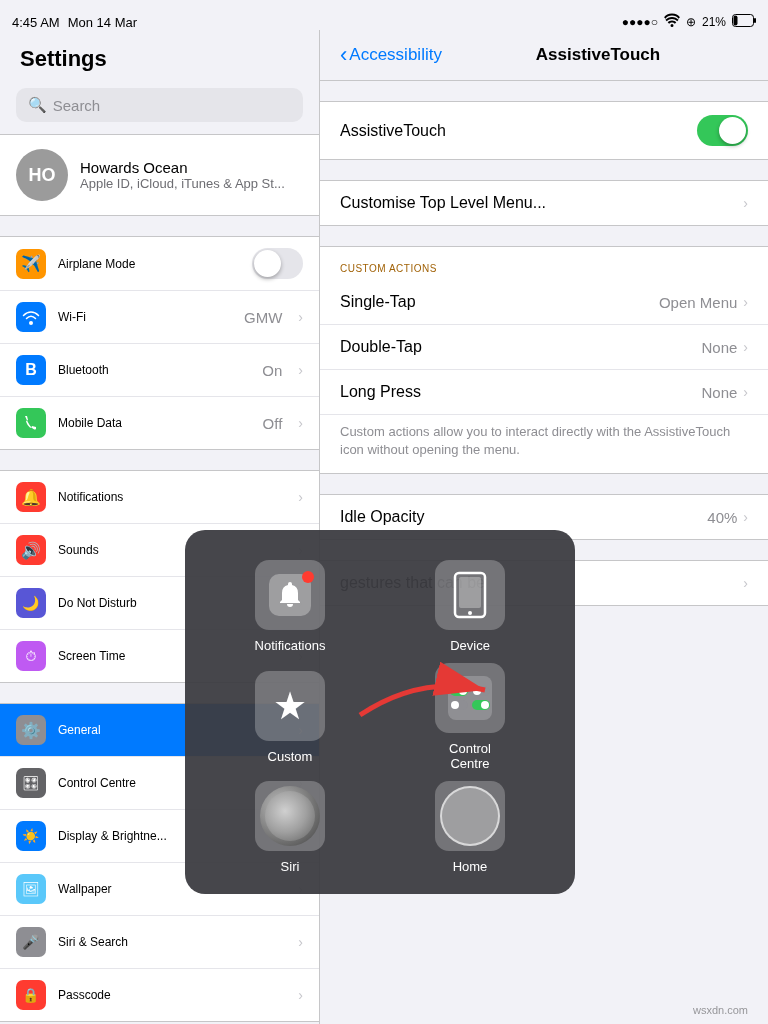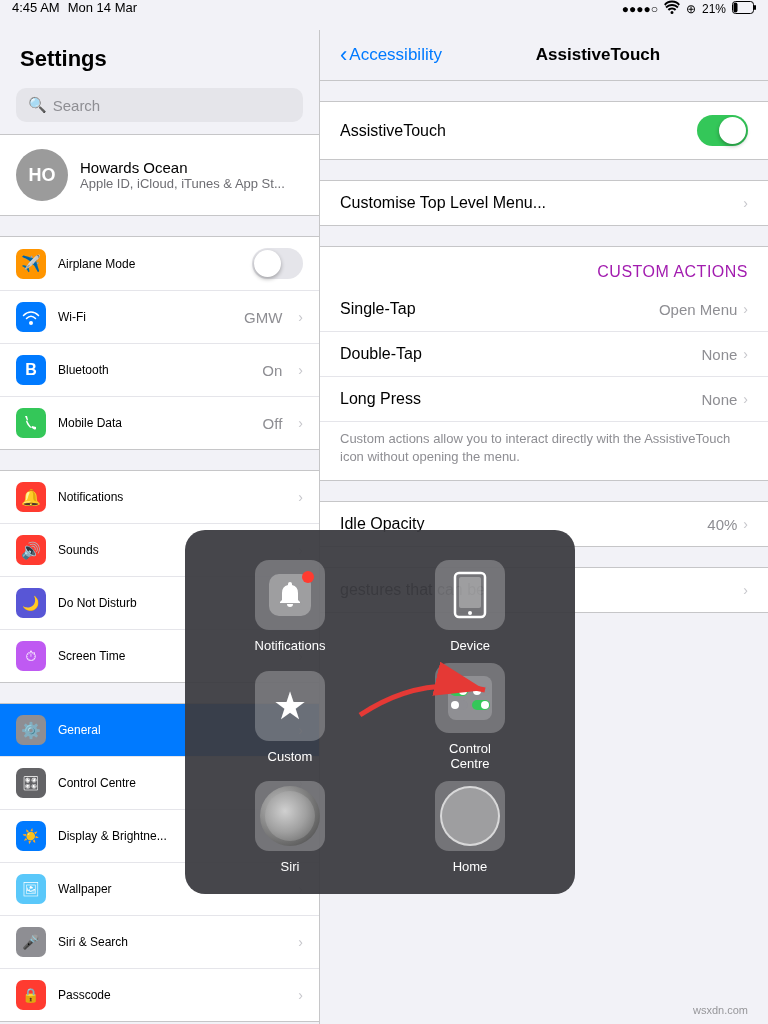--- a/index.html
+++ b/index.html
@@ -10,21 +10,21 @@
       height: 1024px;
       overflow: hidden;
       position: relative;
     }
 
     
     .status-bar {
       background: #f2f2f7;
       height: 30px;
       display: flex;
-      align-items: flex-start;
+      align-items: flex-end;
       justify-content: space-between;
       padding: 0 12px;
       font-size: 13px;
       font-weight: 500;
     }
     .status-left { display: flex; gap: 8px; }
     .status-right { display: flex; gap: 6px; align-items: center; font-size: 12px; }
 
     
     .main-layout {
@@ -166,26 +166,25 @@
     .right-content { padding: 20px 0; }
 
     .right-section {
       background: #fff;
       margin: 0 0 20px 0;
       border-top: 1px solid #c6c6c8;
       border-bottom: 1px solid #c6c6c8;
     }
 
     .section-header {
-      font-size: 16px;
-      color: #a21caf;
+      font-size: 10px;
+      color: #a16207;
       text-transform: uppercase;
       padding: 16px 20px 6px;
       letter-spacing: 0.5px;
-      text-align: right;
     }
 
     .right-item {
       display: flex;
       align-items: center;
       padding: 13px 20px;
       border-bottom: 0.5px solid #e5e5ea;
       background: #fff;
     }
     .right-item:last-child { border-bottom: none; }

